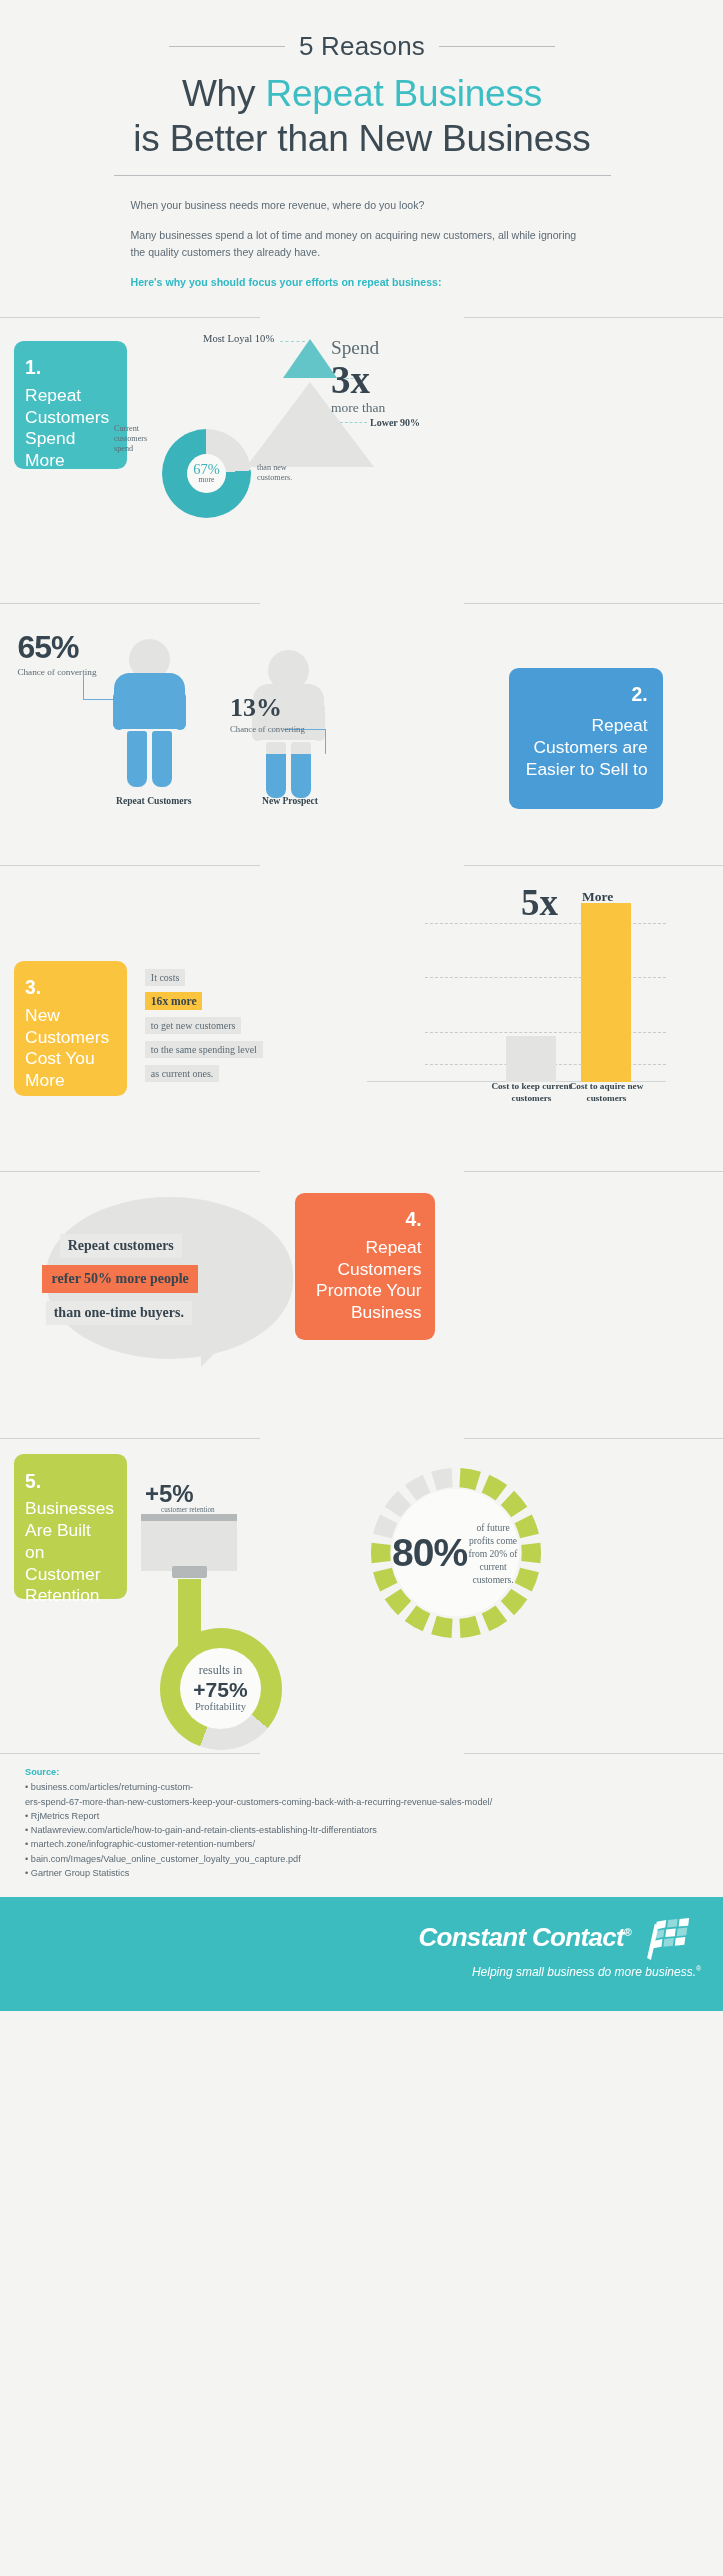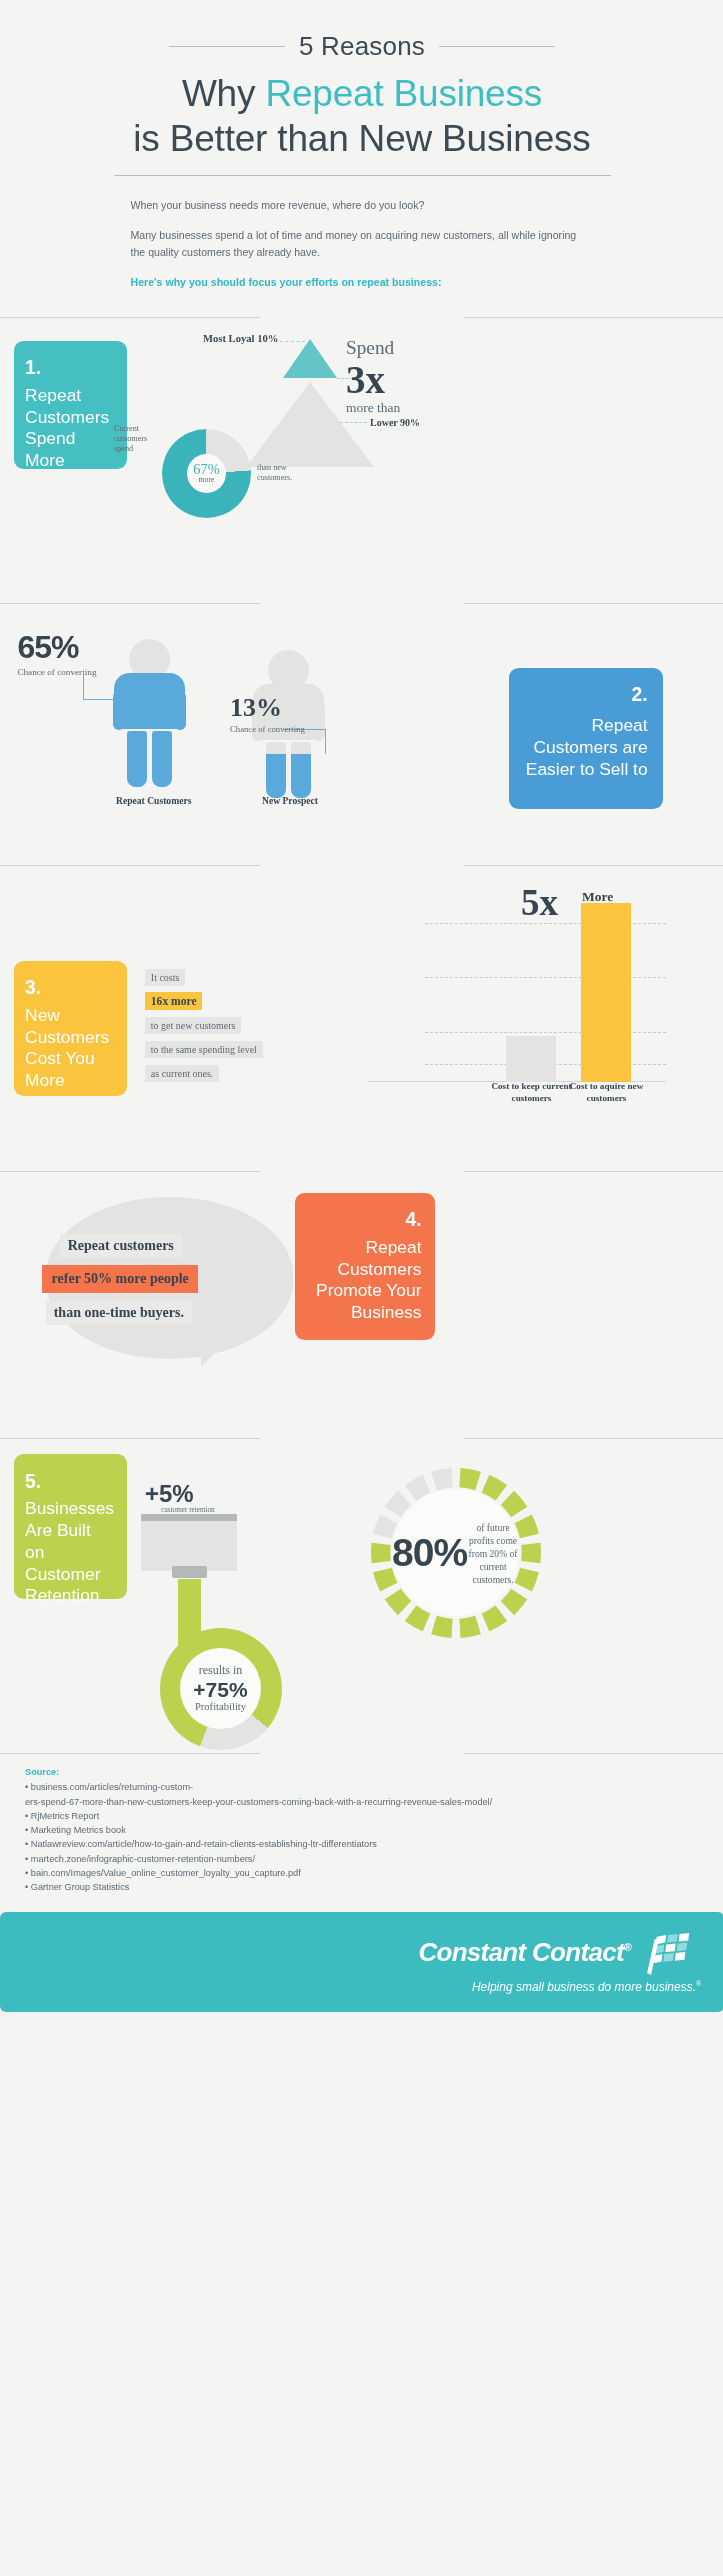--- a/index.html
+++ b/index.html
@@ -56,29 +56,29 @@
   .card.right  { text-align:right; }
 
   
   .sec1 { position:relative; height: 260px; }
   .sec1 .card { position:absolute; left:13.5px; top:23px; width:113px; height:128px;
                 padding:15.4px 11.6px; }
   .sec1 .card .num { font-size:19.3px; margin-bottom:3.9px; }
   .sec1 .card .ctitle { font-size:17.4px; line-height:1.25; }
 
   .mostloyal { position:absolute; left:203px; top:15.4px; font-family:"Liberation Serif", serif;
-               font-weight:700; font-size:10.6px; color:#3c4a54; }
+               font-weight:400; font-size:10.6px; color:#3c4a54; }
   .dashline { position:absolute; border-top:1px dashed #9fd4d6; }
   .tri-small { position:absolute; left:283px; top:21px; width:0;height:0;
                border-left:27px solid transparent; border-right:27px solid transparent;
                border-bottom:39px solid #63c5c8; }
   .tri-big { position:absolute; left:246px; top:64px; width:0;height:0;
              border-left:64px solid transparent; border-right:64px solid transparent;
              border-bottom:85px solid #e3e3e1; }
-  .spendbox { position:absolute; left:346px; top:19.3px; width:106px; }
+  .spendbox { position:absolute; left:331px; top:19.3px; width:106px; }
   .spendbox .s1 { font-family:"Liberation Serif", serif; font-size:19.3px; color:#5b6b75; }
   .spendbox .s2 { font-family:"Liberation Serif", serif; font-size:39px; font-weight:700;
                   color:#36454f; line-height:0.95; margin:1.9px 0; }
   .spendbox .s3 { font-family:"Liberation Serif", serif; font-size:13.5px; color:#5b6b75; }
   .lower90 { position:absolute; left:370px; top:99px; font-family:"Liberation Serif", serif;
              font-weight:700; font-size:10px; color:#3c4a54; }
 
   .donut-wrap { position:absolute; left:162px; top:111px; width:89px; height:89px; }
   .donut { width:89px; height:89px; border-radius:50%;
            background: conic-gradient(from 0deg, #e3e3e1 0deg 86deg, #3ab3bb 86deg 360deg); }
@@ -192,21 +192,21 @@
   .ring75-hole .l3 { font-family:"Liberation Serif", serif; font-size:10.6px; color:#5b6b75; line-height:1.1; }
 
   
   .sources { padding: 13.5px 0 17.4px 25px; }
   .sources .stitle { color:#2fb9c4; font-weight:700; font-size:9.2px; margin-bottom:2.9px; }
   .sources li { list-style:none; font-size:9.2px; color:#5c6a74; line-height:1.55; }
   .sources li::before { content:"• "; }
   .sources li.cont::before { content:""; }
 
   
-  .footer { background:#3dbcc0; height:100px; position:relative;border-radius:6px; }
+  .footer { background:#3dbcc0; height:114px; position:relative; }
   .brand { position:absolute; right:93px; top:25px; color:#fff; font-size:26px;
            font-weight:700; font-style:italic; letter-spacing:-0.7px; }
   .brand sup { font-size:10.6px; font-style:normal; vertical-align:super; }
   .tagline { position:absolute; right:23px; top:68px; color:#fff; font-size:12px;
              font-style:italic; }
   .tagline sup { font-size:6.8px; vertical-align:super; }
   .flag { position:absolute; right:23px; top:21px; width:60px; height:42px; }
 </style>
 </head>
 <body>
@@ -442,21 +442,20 @@
       <div class="gap"></div>
       <div class="bar"></div>
   </div>
 
   <div class="sources">
     <div class="stitle">Source:</div>
     <ul>
       <li>business.com/articles/returning-custom-</li>
       <li class="cont">ers-spend-67-more-than-new-customers-keep-your-customers-coming-back-with-a-recurring-revenue-sales-model/</li>
       <li>RjMetrics Report</li>
-      <li>Marketing Metrics book</li>
       <li>Natlawreview.com/article/how-to-gain-and-retain-clients-establishing-ltr-differentiators</li>
       <li>martech.zone/infographic-customer-retention-numbers/</li>
       <li>bain.com/Images/Value_online_customer_loyalty_you_capture.pdf</li>
       <li>Gartner Group Statistics</li>
     </ul>
   </div>
 
   <div class="footer">
     <div class="brand"><span>Constant Contact</span><sup>®</sup></div>
     <svg class="flag" viewBox="0 0 62 44">

